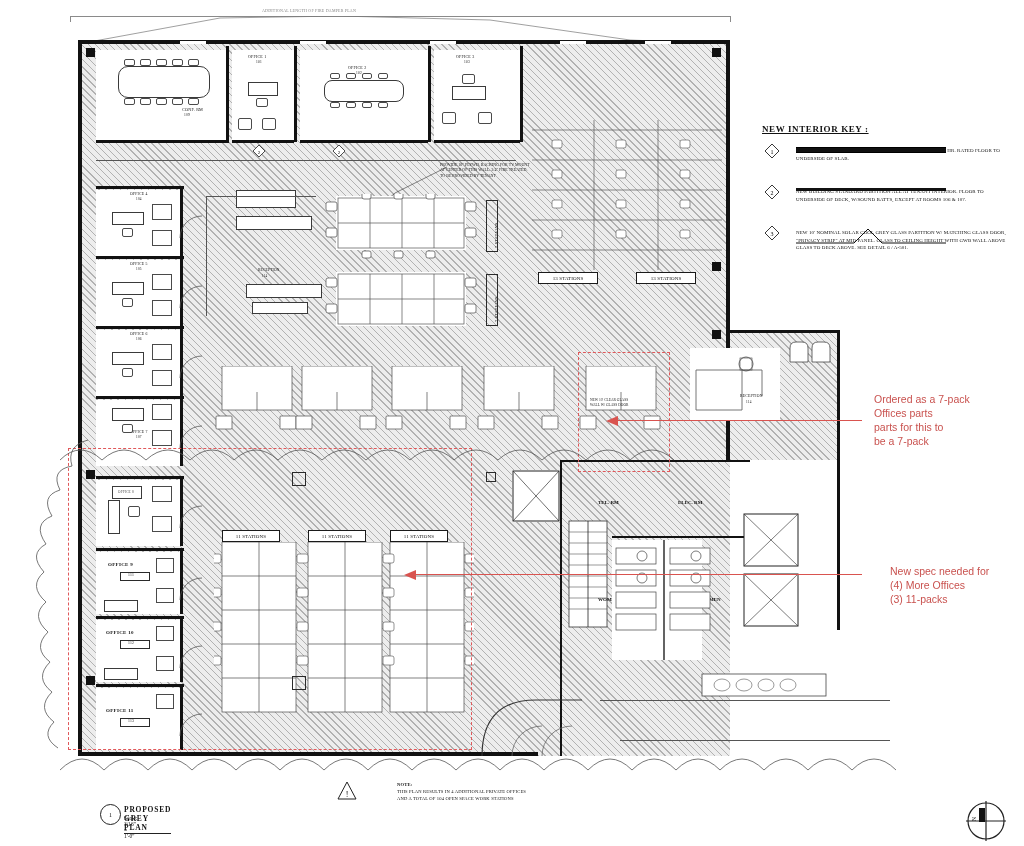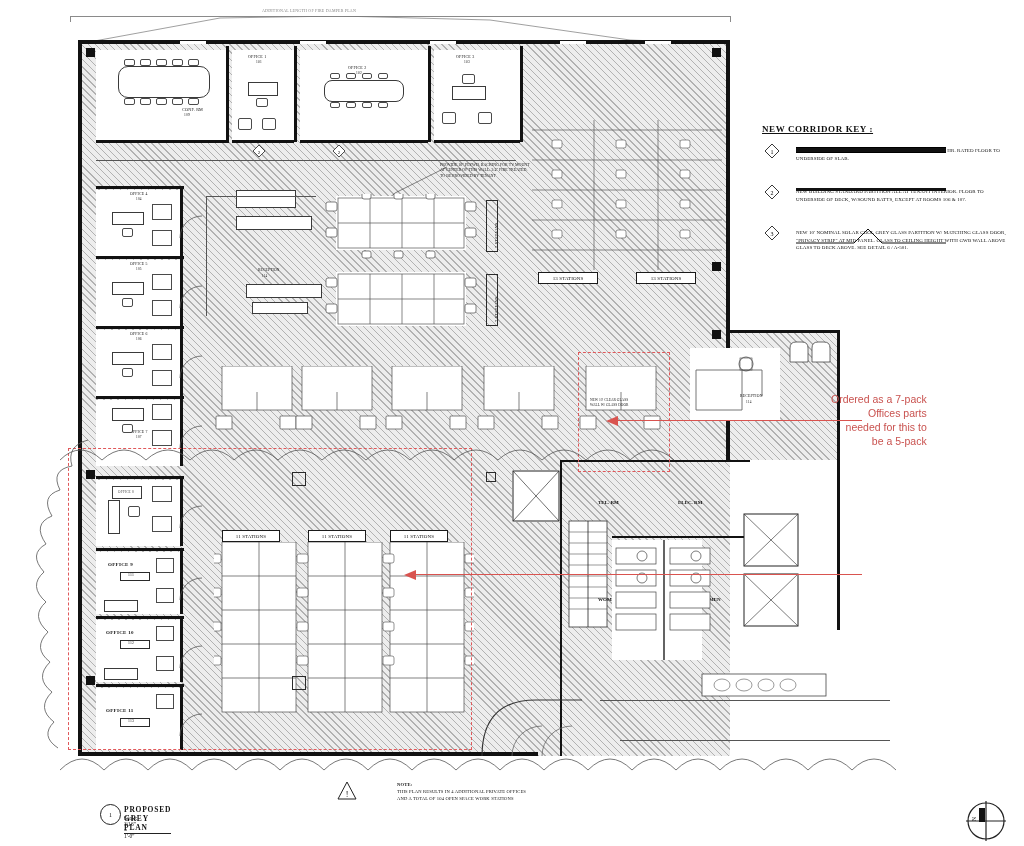--- a/index.html
+++ b/index.html
@@ -535,33 +535,38 @@
     <path d="M40,96 A30,30 0 0 1 70,66" fill="none" stroke="#666" stroke-width="0.8"></path>
     <path d="M70,96 A30,30 0 0 1 100,66" fill="none" stroke="#666" stroke-width="0.8"></path>
   </svg>
 
   <div class="reddash" style="left:578px;top:352px;width:92px;height:120px;"></div>
 
   <div class="redline" style="left:612px;top:420px;width:250px;"></div>
   <svg class="abs" style="left:606px;top:414px;" width="16" height="14">
     <polygon points="0,7 12,2 12,12" fill="#d9534f"></polygon>
   </svg>
-  <div class="redtxt" style="left:831px;top:392px;text-align:right;">
+  <div class="redtxt" style="left:874px;top:392px;">
     <div>Ordered as a 7-pack</div>
     <div>Offices parts</div>
-    <div>needed for this to</div>
-    <div>be a 5-pack</div>
+    <div>parts for this to</div>
+    <div>be a 7-pack</div>
   </div>
 
   <div class="reddash" style="left:68px;top:448px;width:404px;height:302px;"></div>
 
   <div class="redline" style="left:412px;top:574px;width:450px;"></div>
   <svg class="abs" style="left:404px;top:568px;" width="16" height="14">
     <polygon points="0,7 12,2 12,12" fill="#d9534f"></polygon>
   </svg>
+  <div class="redtxt" style="left:890px;top:564px;">
+    <div>New spec needed for</div>
+    <div>(4) More Offices</div>
+    <div>(3) 11-packs</div>
+  </div>
 
   <svg class="cloud" style="left:26px;top:436px;" width="70" height="320">
     <path d="M62,4 Q40,10 46,30 Q24,34 34,54 Q14,60 26,80 Q6,88 20,108 Q2,118 18,136
              Q2,150 20,166 Q4,180 22,196 Q6,212 24,226 Q8,242 26,256 Q10,272 28,286
              Q14,300 32,312" fill="none" stroke="#555" stroke-width="0.8"></path>
   </svg>
   <svg class="cloud" style="left:58px;top:438px;" width="680" height="26">
     <path d="M2,22 Q22,2 44,22 Q66,2 88,22 Q110,2 132,22 Q154,2 176,22 Q198,2 220,22
              Q242,2 264,22 Q286,2 308,22 Q330,2 352,22 Q374,2 396,22 Q418,2 440,22
              Q462,2 484,22 Q506,2 528,22 Q550,2 572,22 Q594,2 616,22" fill="none" stroke="#555" stroke-width="0.8"></path>
@@ -569,21 +574,21 @@
   <svg class="cloud" style="left:58px;top:744px;" width="860" height="30">
     <path d="M2,26 Q24,4 46,26 Q68,4 90,26 Q112,4 134,26 Q156,4 178,26 Q200,4 222,26
              Q244,4 266,26 Q288,4 310,26 Q332,4 354,26 Q376,4 398,26 Q420,4 442,26
              Q464,4 486,26 Q508,4 530,26 Q552,4 574,26 Q596,4 618,26 Q640,4 662,26
              Q684,4 706,26 Q728,4 750,26 Q772,4 794,26 Q816,4 838,26" fill="none" stroke="#555" stroke-width="0.8"></path>
   </svg>
 
   <div class="lbl vert" style="left:54px;top:640px;font-size:3.6px;opacity:.7;">&nbsp;</div>
 
   <div id="key">
-    <div class="ktitle">NEW CORRIDOR KEY :</div>
+    <div class="ktitle">NEW INTERIOR KEY :</div>
 
     <div class="keyrow">
       <svg class="keytag" viewBox="0 0 16 16">
         <polygon points="8,1 15,8 8,15 1,8" fill="#fff" stroke="#222" stroke-width="0.9"></polygon>
         <text x="8" y="11" font-size="6" text-anchor="middle" font-family="Liberation Serif, serif">1</text>
       </svg>
       <div class="keybar"></div>
       <div class="keytext">NEW DEMISING PARTITION BETWEEN TENANT / CORRIDOR.  1 HR. RATED FLOOR TO UNDERSIDE OF SLAB.</div>
     </div>
 

